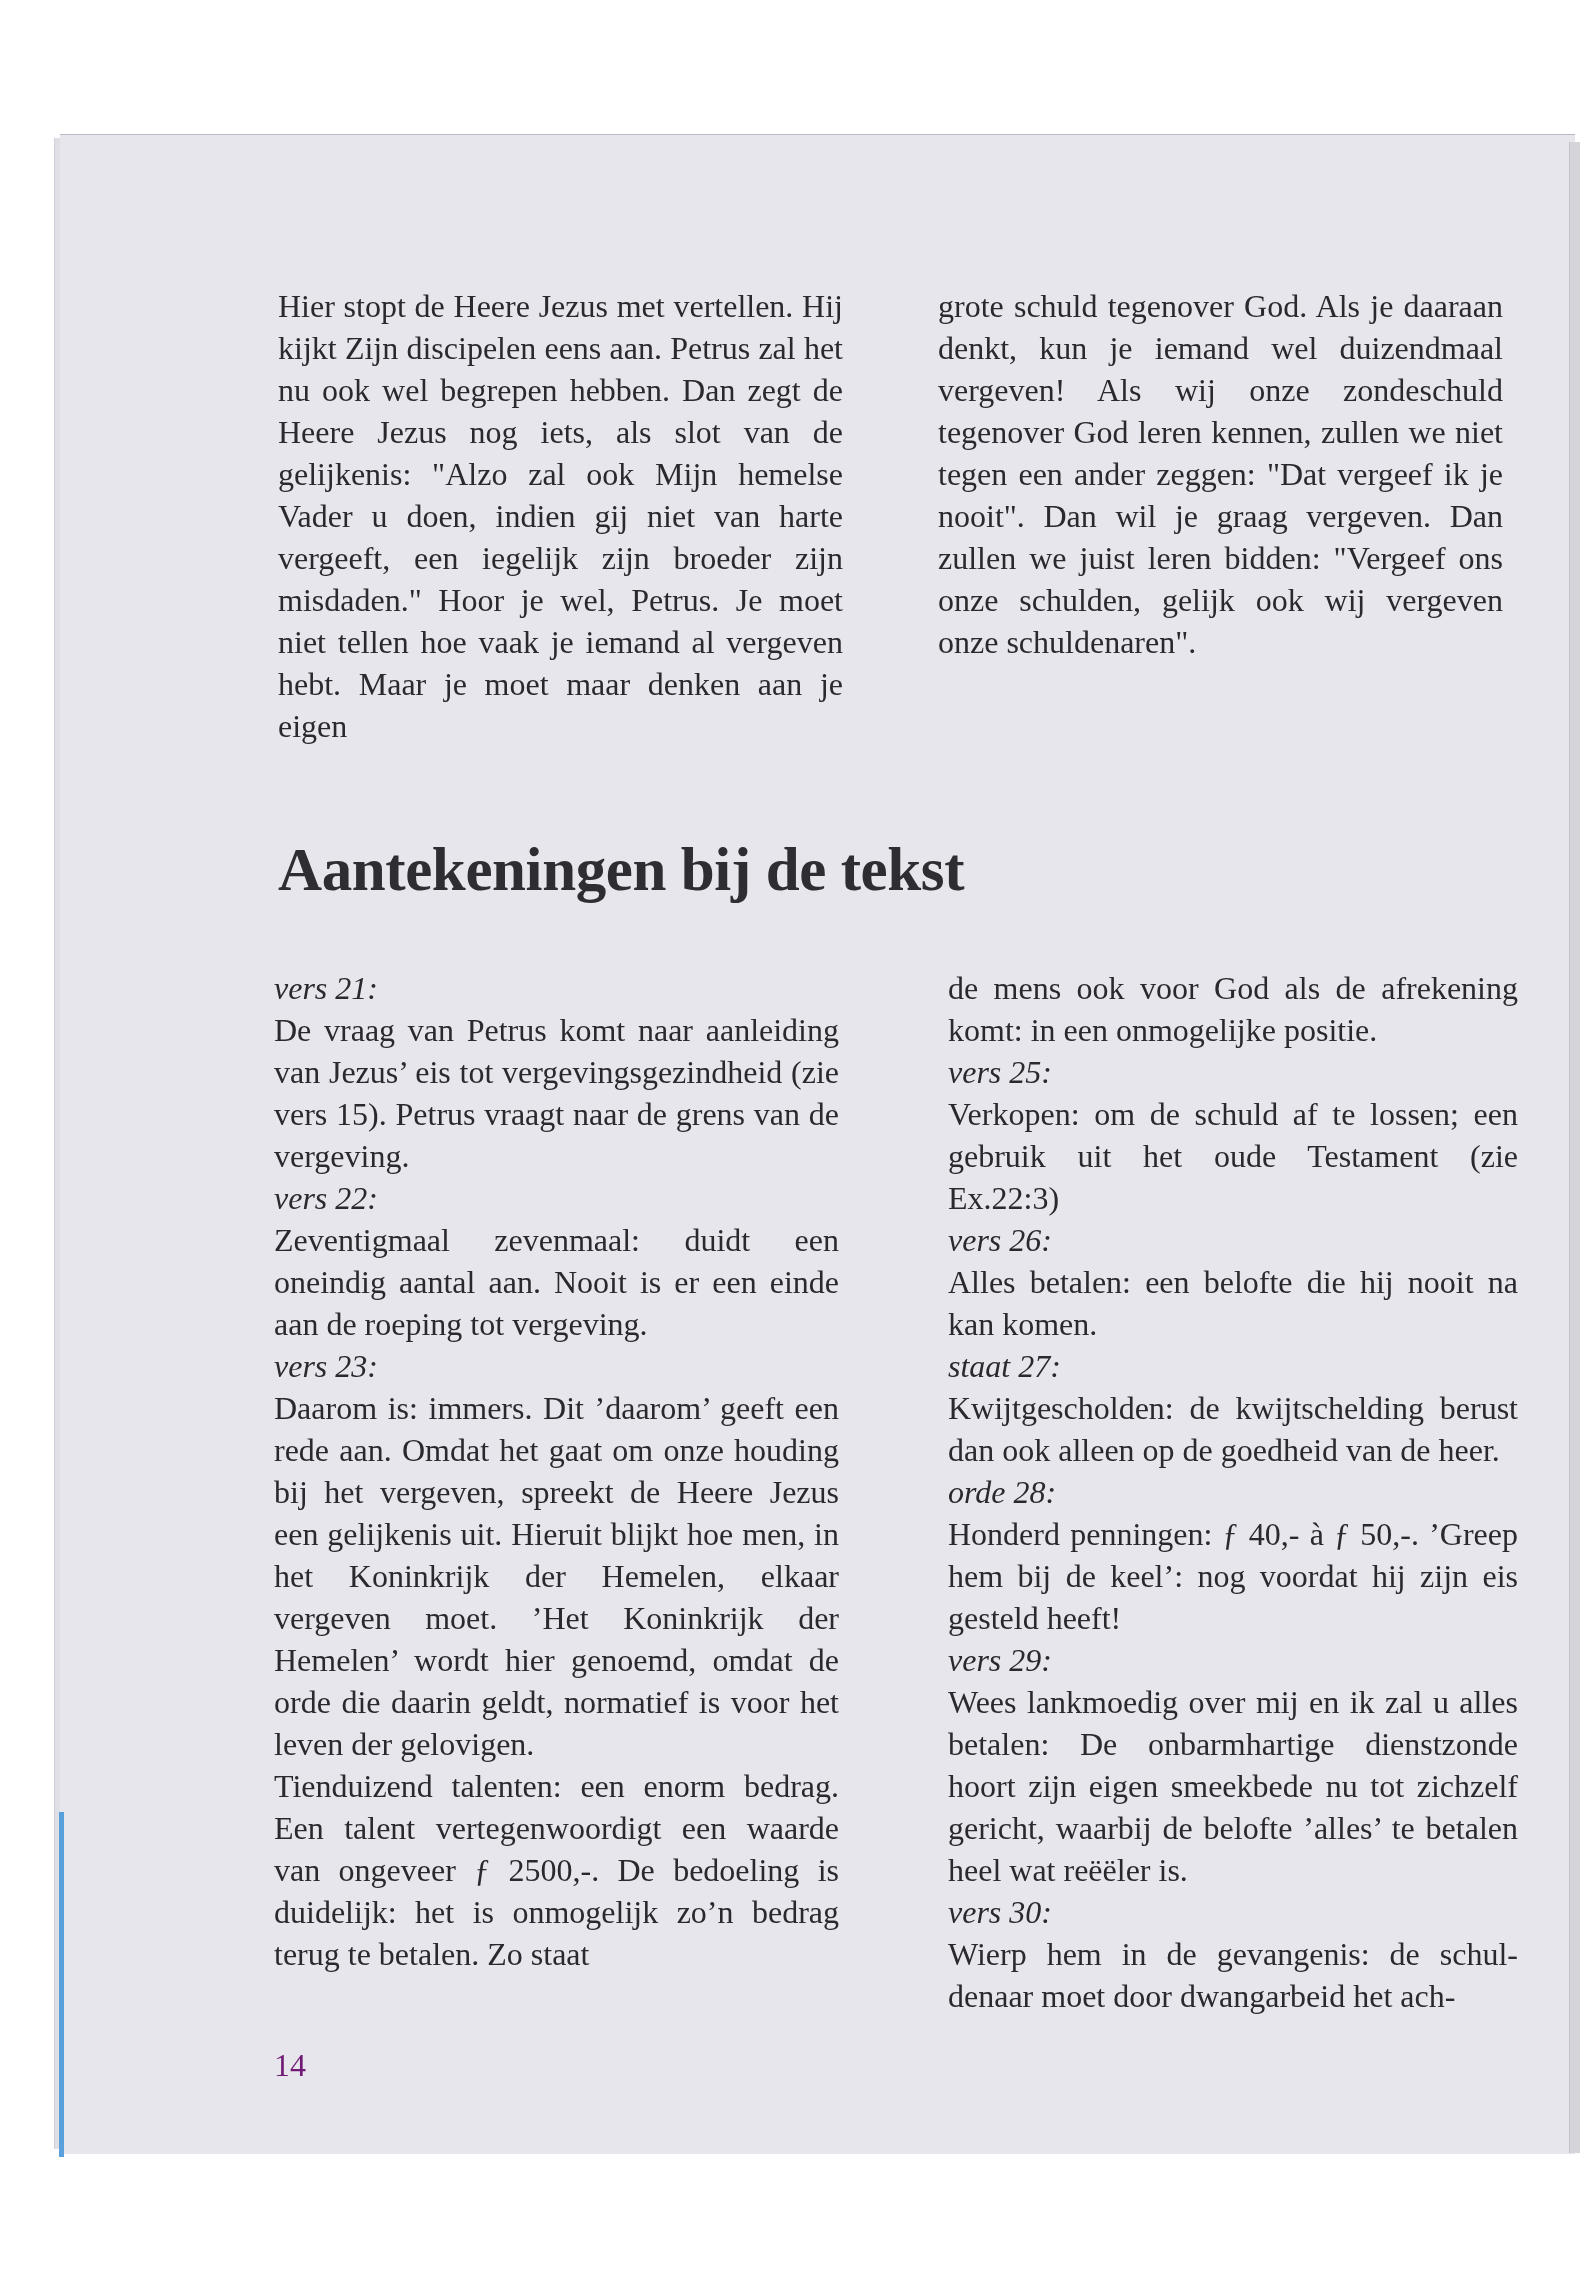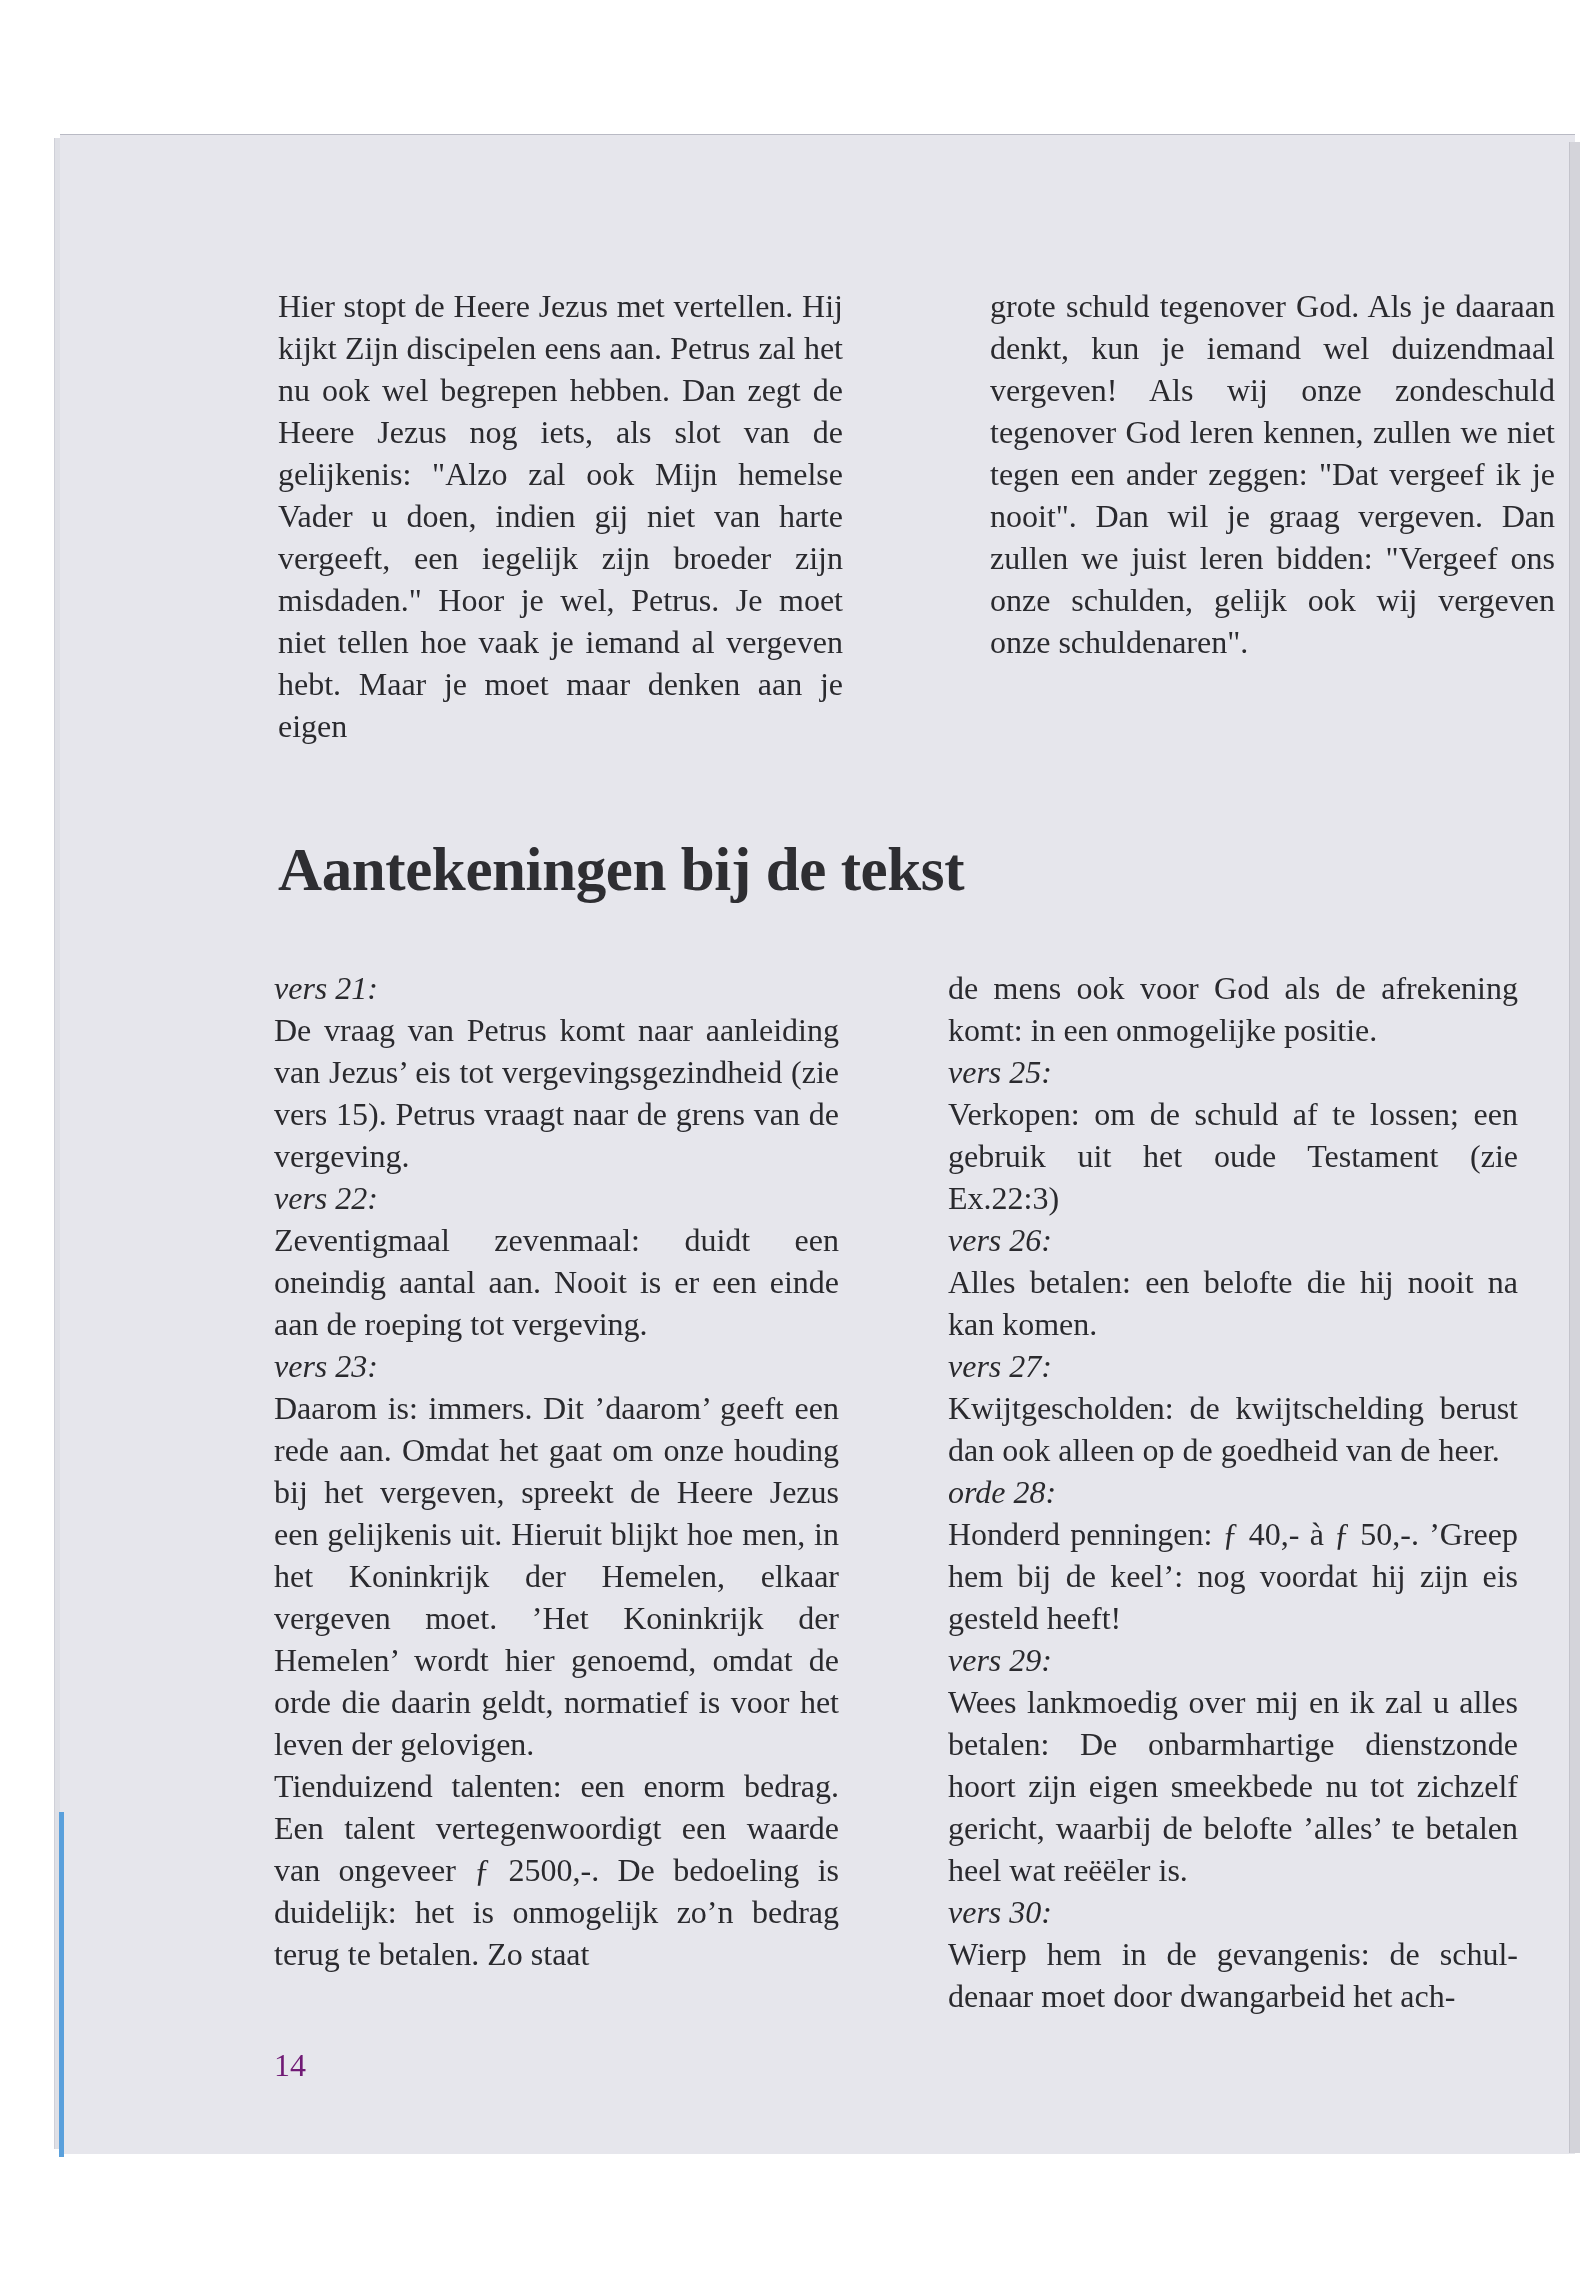--- a/index.html
+++ b/index.html
@@ -26,21 +26,21 @@
     position:absolute; left:1569px; top:142px; width:10.4px; height:2011px;
     background:#d4d4da; border-left:1.7px solid #c4c4cc;
   }
   .col {
     position:absolute; width:565px;
     font-size:32px; line-height:42px;
     text-align:justify;
   }
   .col p { margin:0; }
   .col-left-top { left:278px; top:285px; }
-  .col-right-top { left:990px; top:285px; }
+  .col-right-top { left:938px; top:285px; }
   .heading {
     position:absolute; left:278px; top:835px;
     font-family:"Liberation Serif", serif;
     font-weight:bold; font-size:61px; color:#2e2e32;
     letter-spacing:-0.4px;
     white-space:nowrap;
   }
   .col-left-notes { left:274px; top:967px; }
   .col-right-notes { left:948px; top:967px; width:570px; }
   .note-label { font-style:italic; display:block;font-family:Liberation Serif, serif; }
@@ -89,21 +89,21 @@
   <span class="note-text">de mens ook voor God als de afreke­ning komt: in een onmogelijke positie.</span>
   <div>
     <span class="note-label">vers 25:</span>
     <span class="note-text">Verkopen: om de schuld af te lossen; een gebruik uit het oude Testament (zie Ex.22:3)</span>
   </div>
   <div>
     <span class="note-label">vers 26:</span>
     <span class="note-text">Alles betalen: een belofte die hij nooit na kan komen.</span>
   </div>
   <div>
-    <span class="note-label">vers 27:</span>
+    <span class="note-label">staat 27:</span>
     <span class="note-text">Kwijtgescholden: de kwijtschelding berust dan ook alleen op de goedheid van de heer.</span>
   </div>
   <div>
     <span class="note-label">orde 28:</span>
     <span class="note-text">Honderd penningen: ƒ 40,- à ƒ 50,-. ’Greep hem bij de keel’: nog voordat hij zijn eis gesteld heeft!</span>
   </div>
   <div>
     <span class="note-label">vers 29:</span>
     <span class="note-text">Wees lankmoedig over mij en ik zal u alles betalen: De onbarmhartige dienst­zonde hoort zijn eigen smeekbede nu tot zichzelf gericht, waarbij de belofte ’alles’ te betalen heel wat reëëler is.</span>
   </div>

